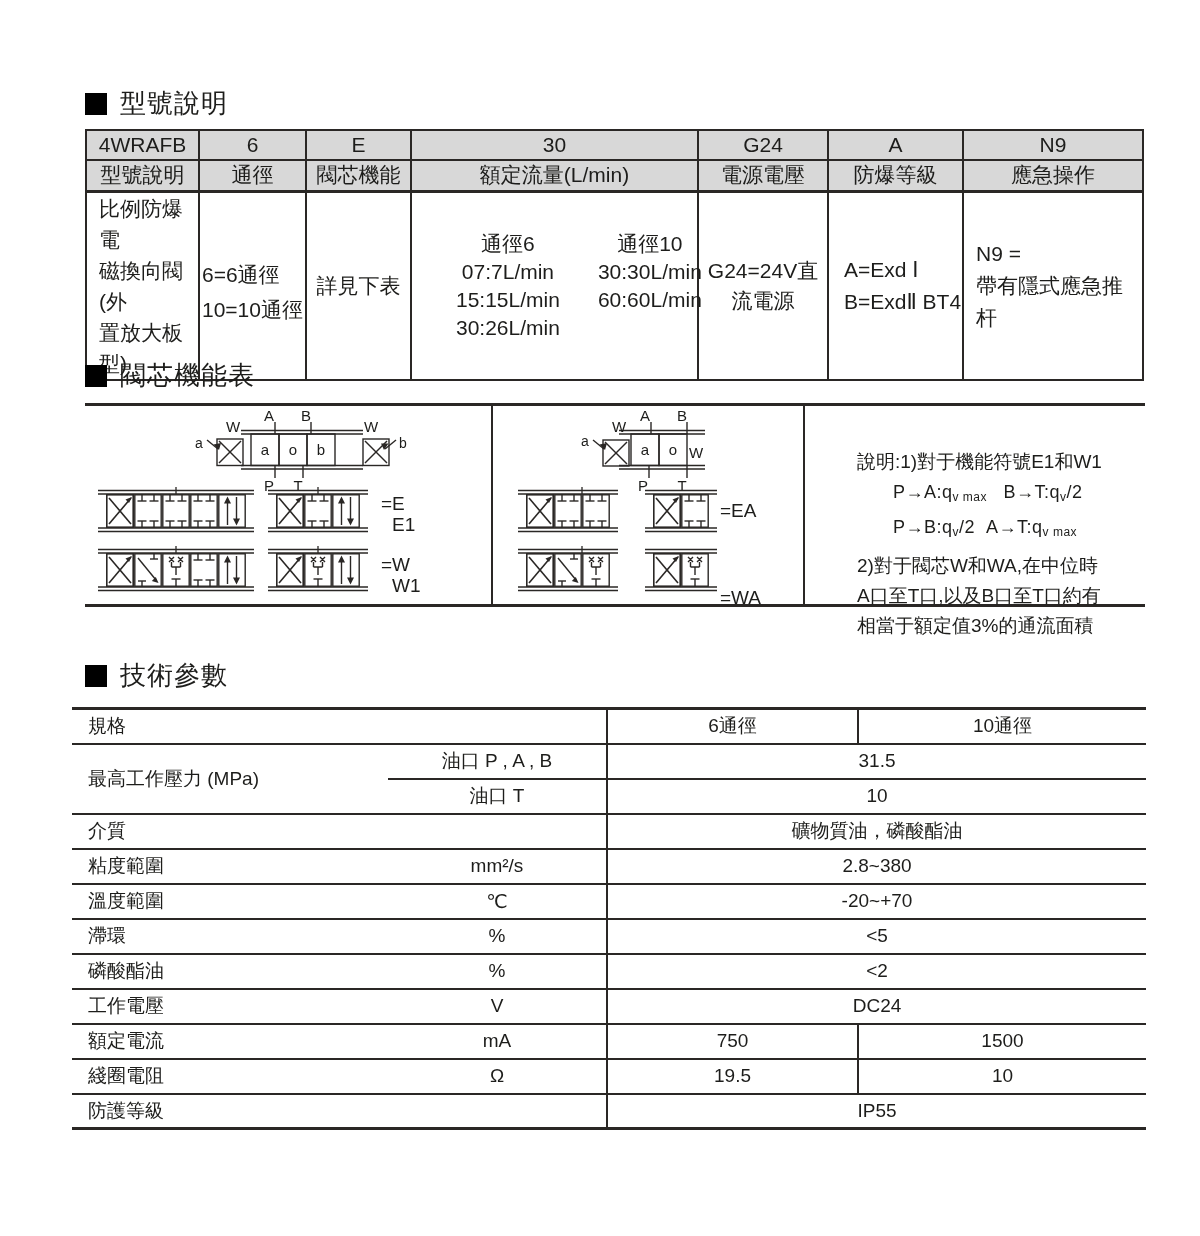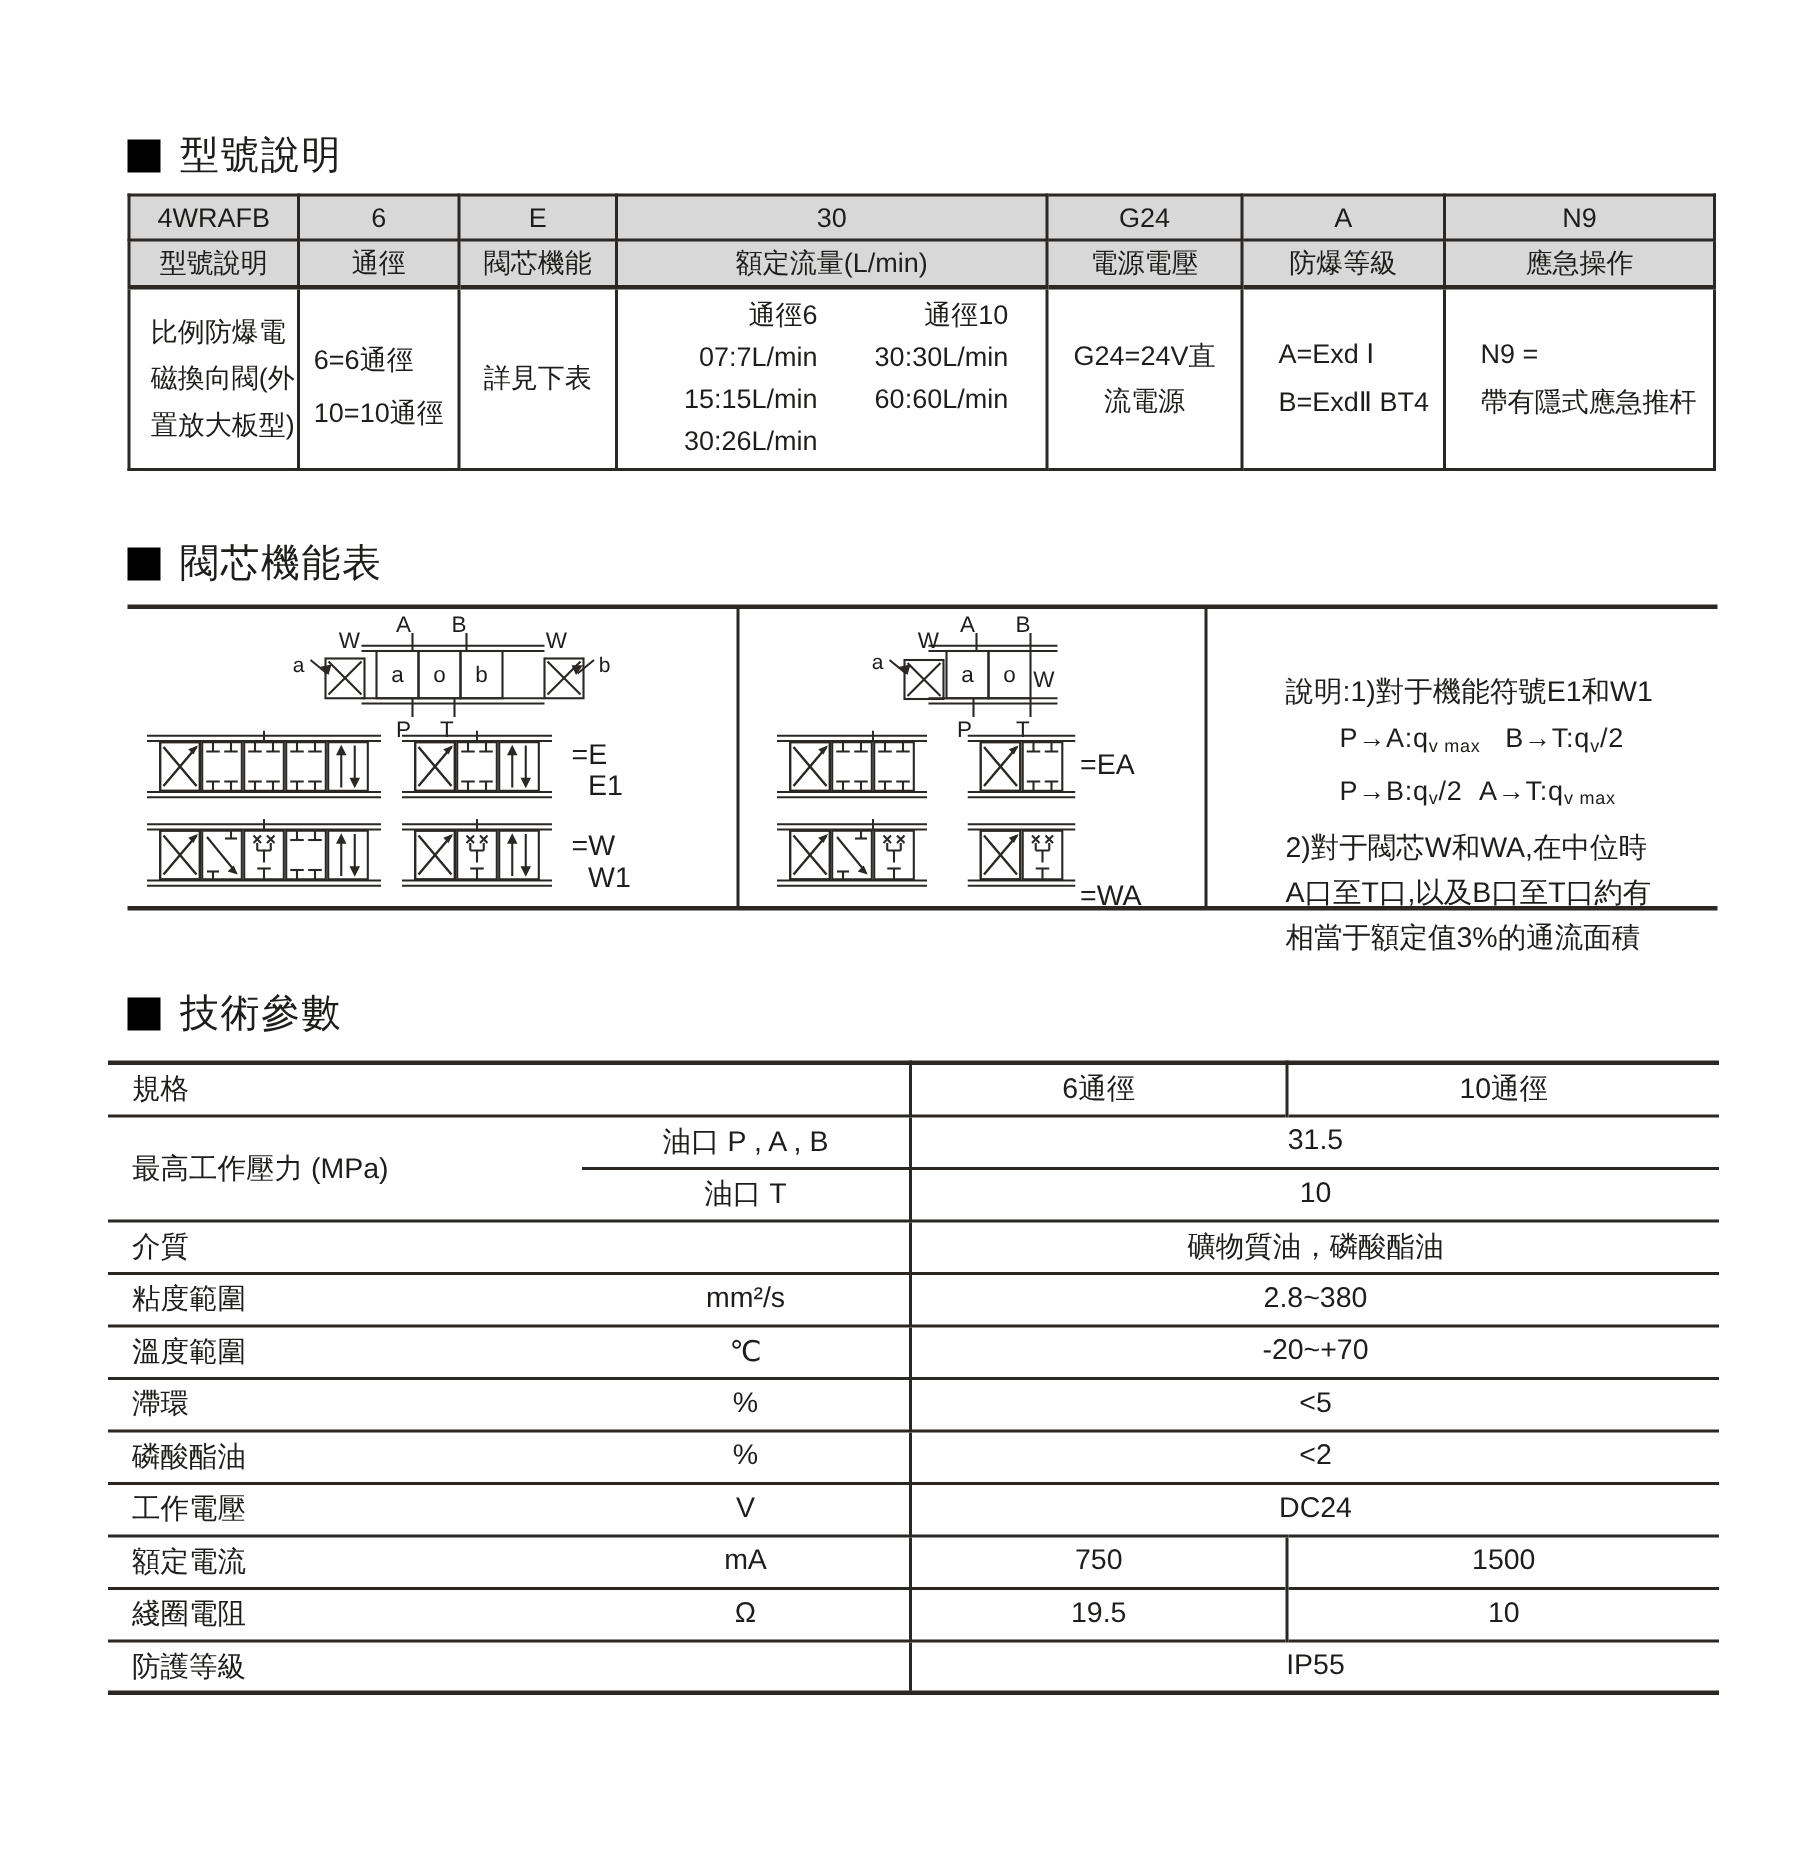--- a/index.html
+++ b/index.html
@@ -15,28 +15,28 @@
     color:var(--ink);
   }
   #page{position:absolute;inset:0;background:#fff;}
 
   
   .sec-title{position:absolute;display:flex;align-items:center;gap:13px;font-size:26px;letter-spacing:1px;}
   .sec-title .sq{width:22px;height:22px;background:#000;flex:0 0 auto;}
 
   
   table.t1{position:absolute;left:85px;top:129px;width:1057px;border-collapse:collapse;table-layout:fixed;}
-  table.t1 td{border:2px solid var(--line);font-size:18px;text-align:center;vertical-align:middle;}
+  table.t1 td{border:2px solid var(--line);font-size:21px;text-align:center;vertical-align:middle;}
   table.t1 tr.codes td{height:30px;background:var(--hdrbg);}
   table.t1 tr.labels td{height:31px;background:var(--hdrbg);border-bottom:3px solid var(--line);}
   table.t1 tr.body td{height:122px;background:#fff;}
   td.al{text-align:left;padding-left:12px;border-radius:18px;}
   .lines{display:inline-block;text-align:left;line-height:31px;}
   .lines.c{text-align:center;line-height:30px;}
-  .flowwrap{display:flex;gap:38px;padding-left:44px;text-align:right;line-height:28px;}
+  .flowwrap{display:flex;gap:38px;padding-left:44px;text-align:center;line-height:28px;}
 
   
   .spool{position:absolute;left:85px;top:403px;width:1060px;height:204px;
          border-top:3px solid var(--line);border-bottom:3px solid var(--line);display:flex;}
   .spool .cell{position:relative;height:100%;}
   .spool .c1{width:408px;border-right:2px solid var(--line);}
   .spool .c2{width:312px;border-right:2px solid var(--line);}
   .spool .c3{width:340px;margin-top:20px;}
   .abs{position:absolute;}
   .symlabel{font-size:19px;line-height:21px;}

